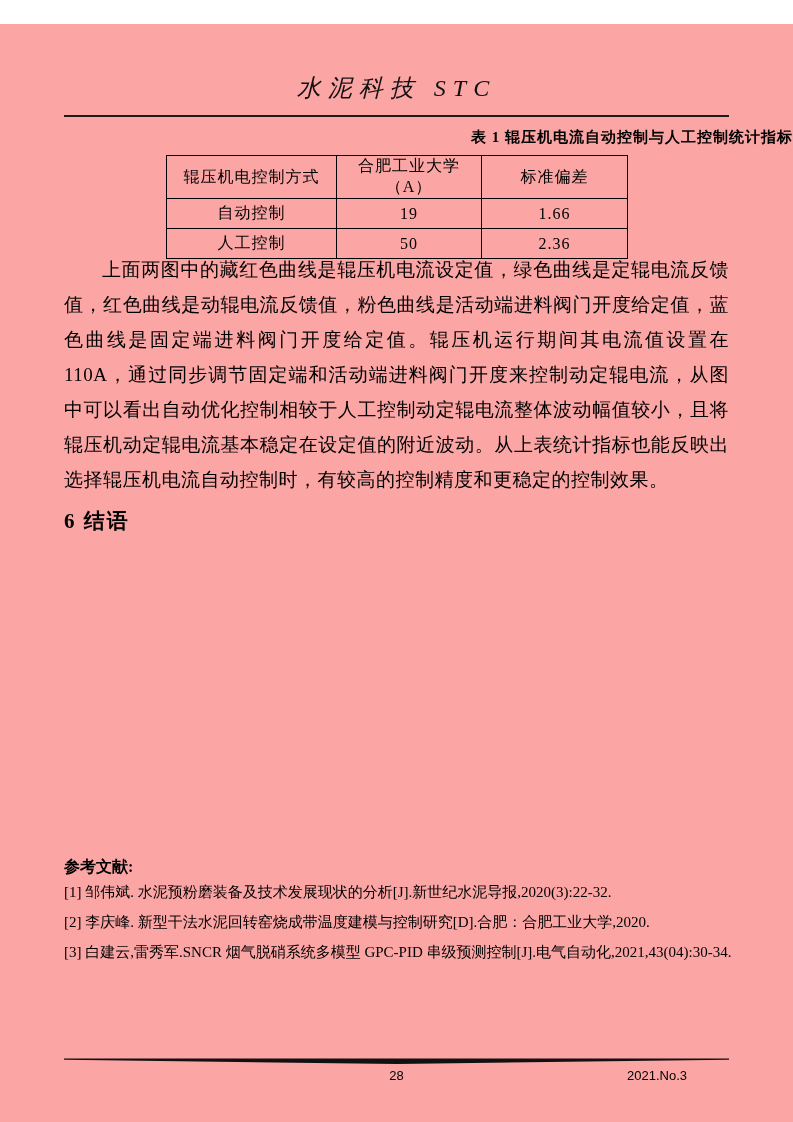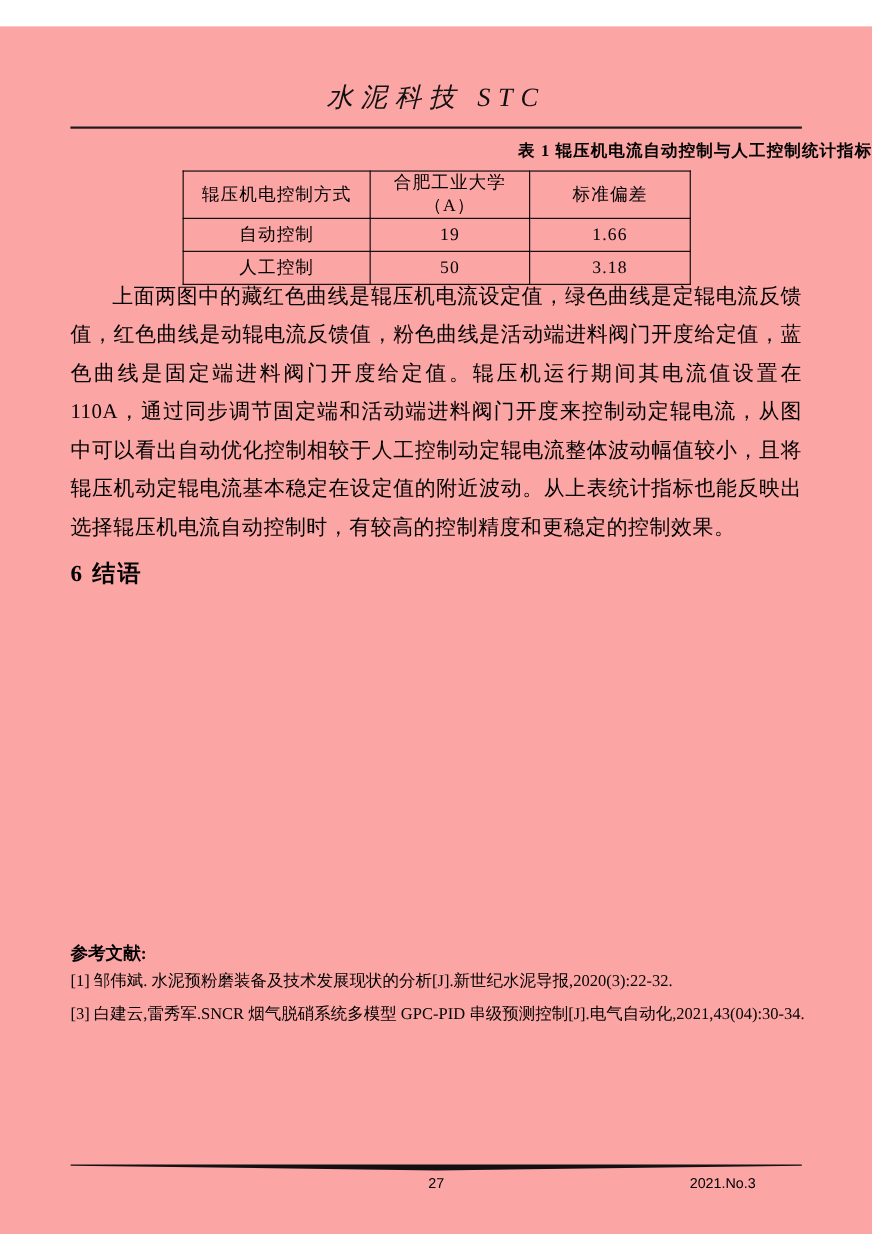--- a/index.html
+++ b/index.html
@@ -138,38 +138,39 @@
     </thead>
     <tbody>
       <tr>
         <td>自动控制</td>
         <td>19</td>
         <td>1.66</td>
       </tr>
       <tr>
         <td>人工控制</td>
         <td>50</td>
-        <td>3.18</td>
+        <td>2.36</td>
       </tr>
     </tbody>
   </table>
 
   <p class="body-par par-discussion">上面两图中的藏红色曲线是辊压机电流设定值，绿色曲线是定辊电流反馈值，红色曲线是动辊电流反馈值，粉色曲线是活动端进料阀门开度给定值，蓝色曲线是固定端进料阀门开度给定值。辊压机运行期间其电流值设置在 110A，通过同步调节固定端和活动端进料阀门开度来控制动定辊电流，从图中可以看出自动优化控制相较于人工控制动定辊电流整体波动幅值较小，且将辊压机动定辊电流基本稳定在设定值的附近波动。从上表统计指标也能反映出选择辊压机电流自动控制时，有较高的控制精度和更稳定的控制效果。</p>
 
   <h2 class="section-heading">6 结语</h2>
 
 
   <div class="refs-title">参考文献:</div>
 
   <div class="refs-list">
     <div class="ref-item">[1] 邹伟斌. 水泥预粉磨装备及技术发展现状的分析[J].新世纪水泥导报,2020(3):22-32.</div>
+    <div class="ref-item">[2] 李庆峰. 新型干法水泥回转窑烧成带温度建模与控制研究[D].合肥：合肥工业大学,2020.</div>
     <div class="ref-item">[3] 白建云,雷秀军.SNCR 烟气脱硝系统多模型 GPC-PID 串级预测控制[J].电气自动化,2021,43(04):30-34.</div>
   </div>
 
   <svg class="footer-rule-svg" viewBox="0 0 665 10" preserveAspectRatio="none">
     <polygon points="0,2.6 665,2.6 665,3.8 333,8 0,3.8" fill="#111"></polygon>
   </svg>
 
-  <div class="footer-page-number">27</div>
+  <div class="footer-page-number">28</div>
 
   <div class="footer-issue">2021.No.3</div>
 
 </div>
 
 </body></html>

